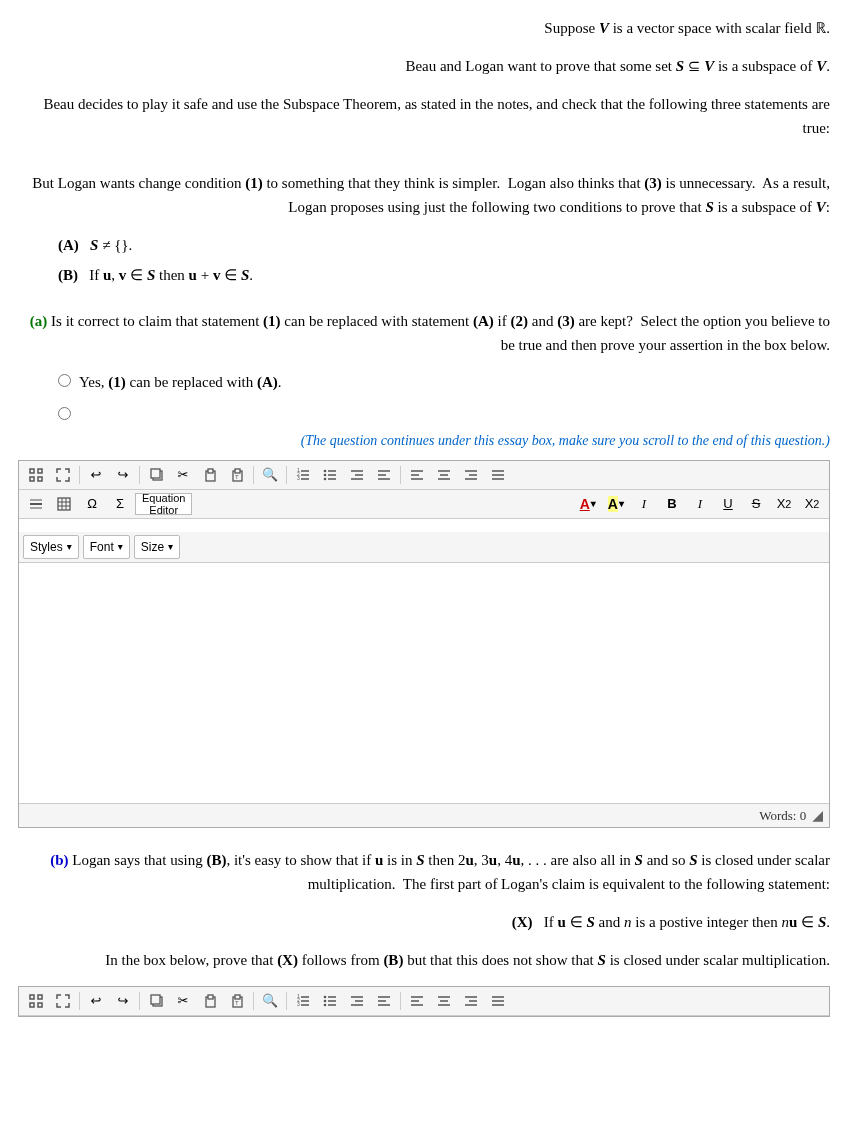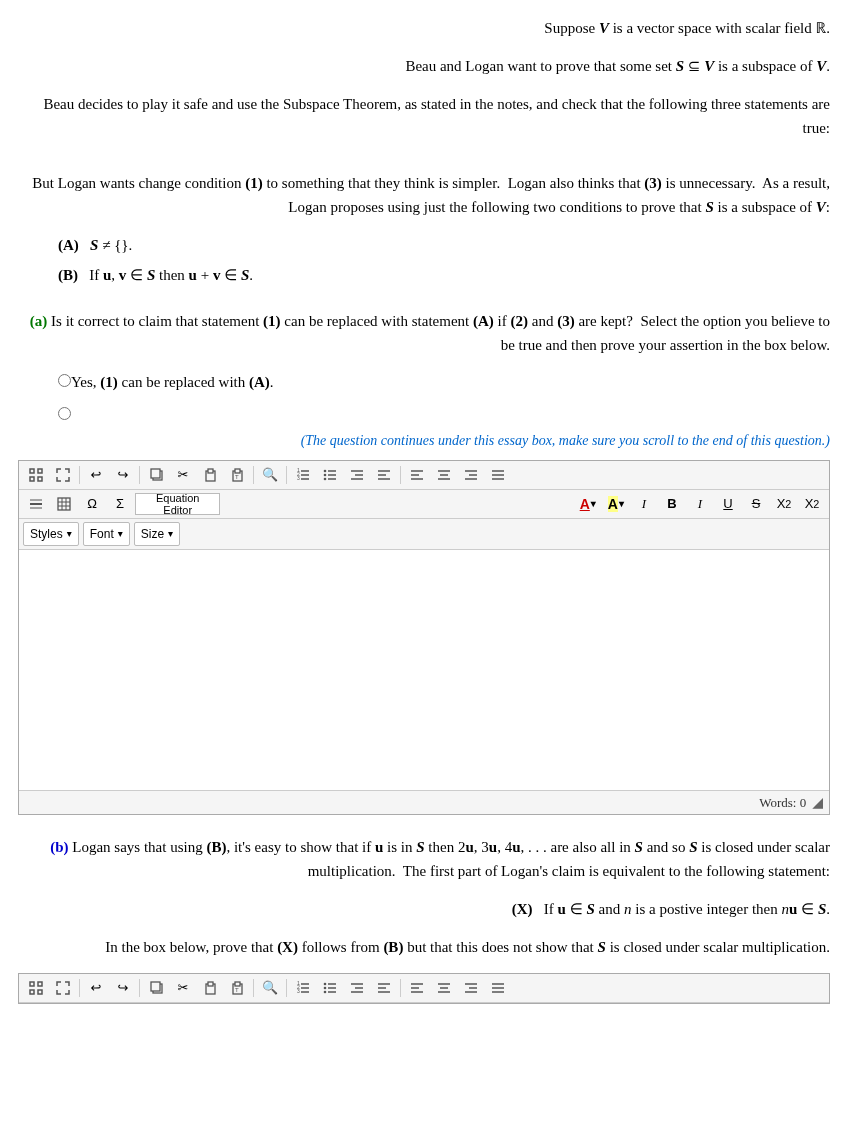--- a/index.html
+++ b/index.html
@@ -7,21 +7,21 @@
       font-family: Georgia, 'Times New Roman', serif;
       font-size: 15px;
       background: #fff;
       color: #000;
       padding: 16px 18px;
       width: 848px;
     }
     p { margin-bottom: 14px; line-height: 1.6; text-align: right; }
     .indent { margin-left: 40px; }
     .indent-line { margin-bottom: 4px; line-height: 1.7; }
-    .radio-option { display: flex; align-items: flex-start; margin-bottom: 10px; line-height: 1.5; }
+    .radio-option { display: flex; align-items: flex-start; margin-bottom: 10px; gap: 8px; line-height: 1.5; }
     .radio-option input[type="radio"] { margin-top: 3px; }
     .essay-note {
       color: #0066cc;
       font-style: italic;
       margin-bottom: 8px;
       font-size: 14px;
     }
     .editor-container {
       border: 1px solid #aaa;
       margin-bottom: 20px;
@@ -60,21 +60,21 @@
       border-bottom: 1px solid #ccc;
       padding: 3px 4px;
       background: #f5f5f5;
       gap: 2px;
     }
     .eq-editor-btn {
       display: inline-flex;
       align-items: center;
       justify-content: center;
       height: 22px;
-      padding: 0 20px;
+      padding: 0 6px;
       border: 1px solid #bbb;
       background: #fff;
       cursor: pointer;
       font-size: 12px;
       border-radius: 0;
       gap: 2px;
     }
     .format-btn {
       display: inline-flex;
       align-items: center;
@@ -91,20 +91,21 @@
     .btn-italic { font-style: italic; }
     .btn-underline { text-decoration: underline; }
     .btn-strike { text-decoration: line-through; }
     .toolbar-row3 {
       display: flex;
       align-items: center;
       border-bottom: 1px solid #ccc;
       padding: 3px 4px;
       background: #f5f5f5;
       gap: 4px;
+      margin-top: 13px;
     }
     .dropdown-btn {
       display: inline-flex;
       align-items: center;
       height: 24px;
       padding: 0 6px;
       border: 1px solid #bbb;
       background: #fff;
       cursor: pointer;
       font-size: 12px;

